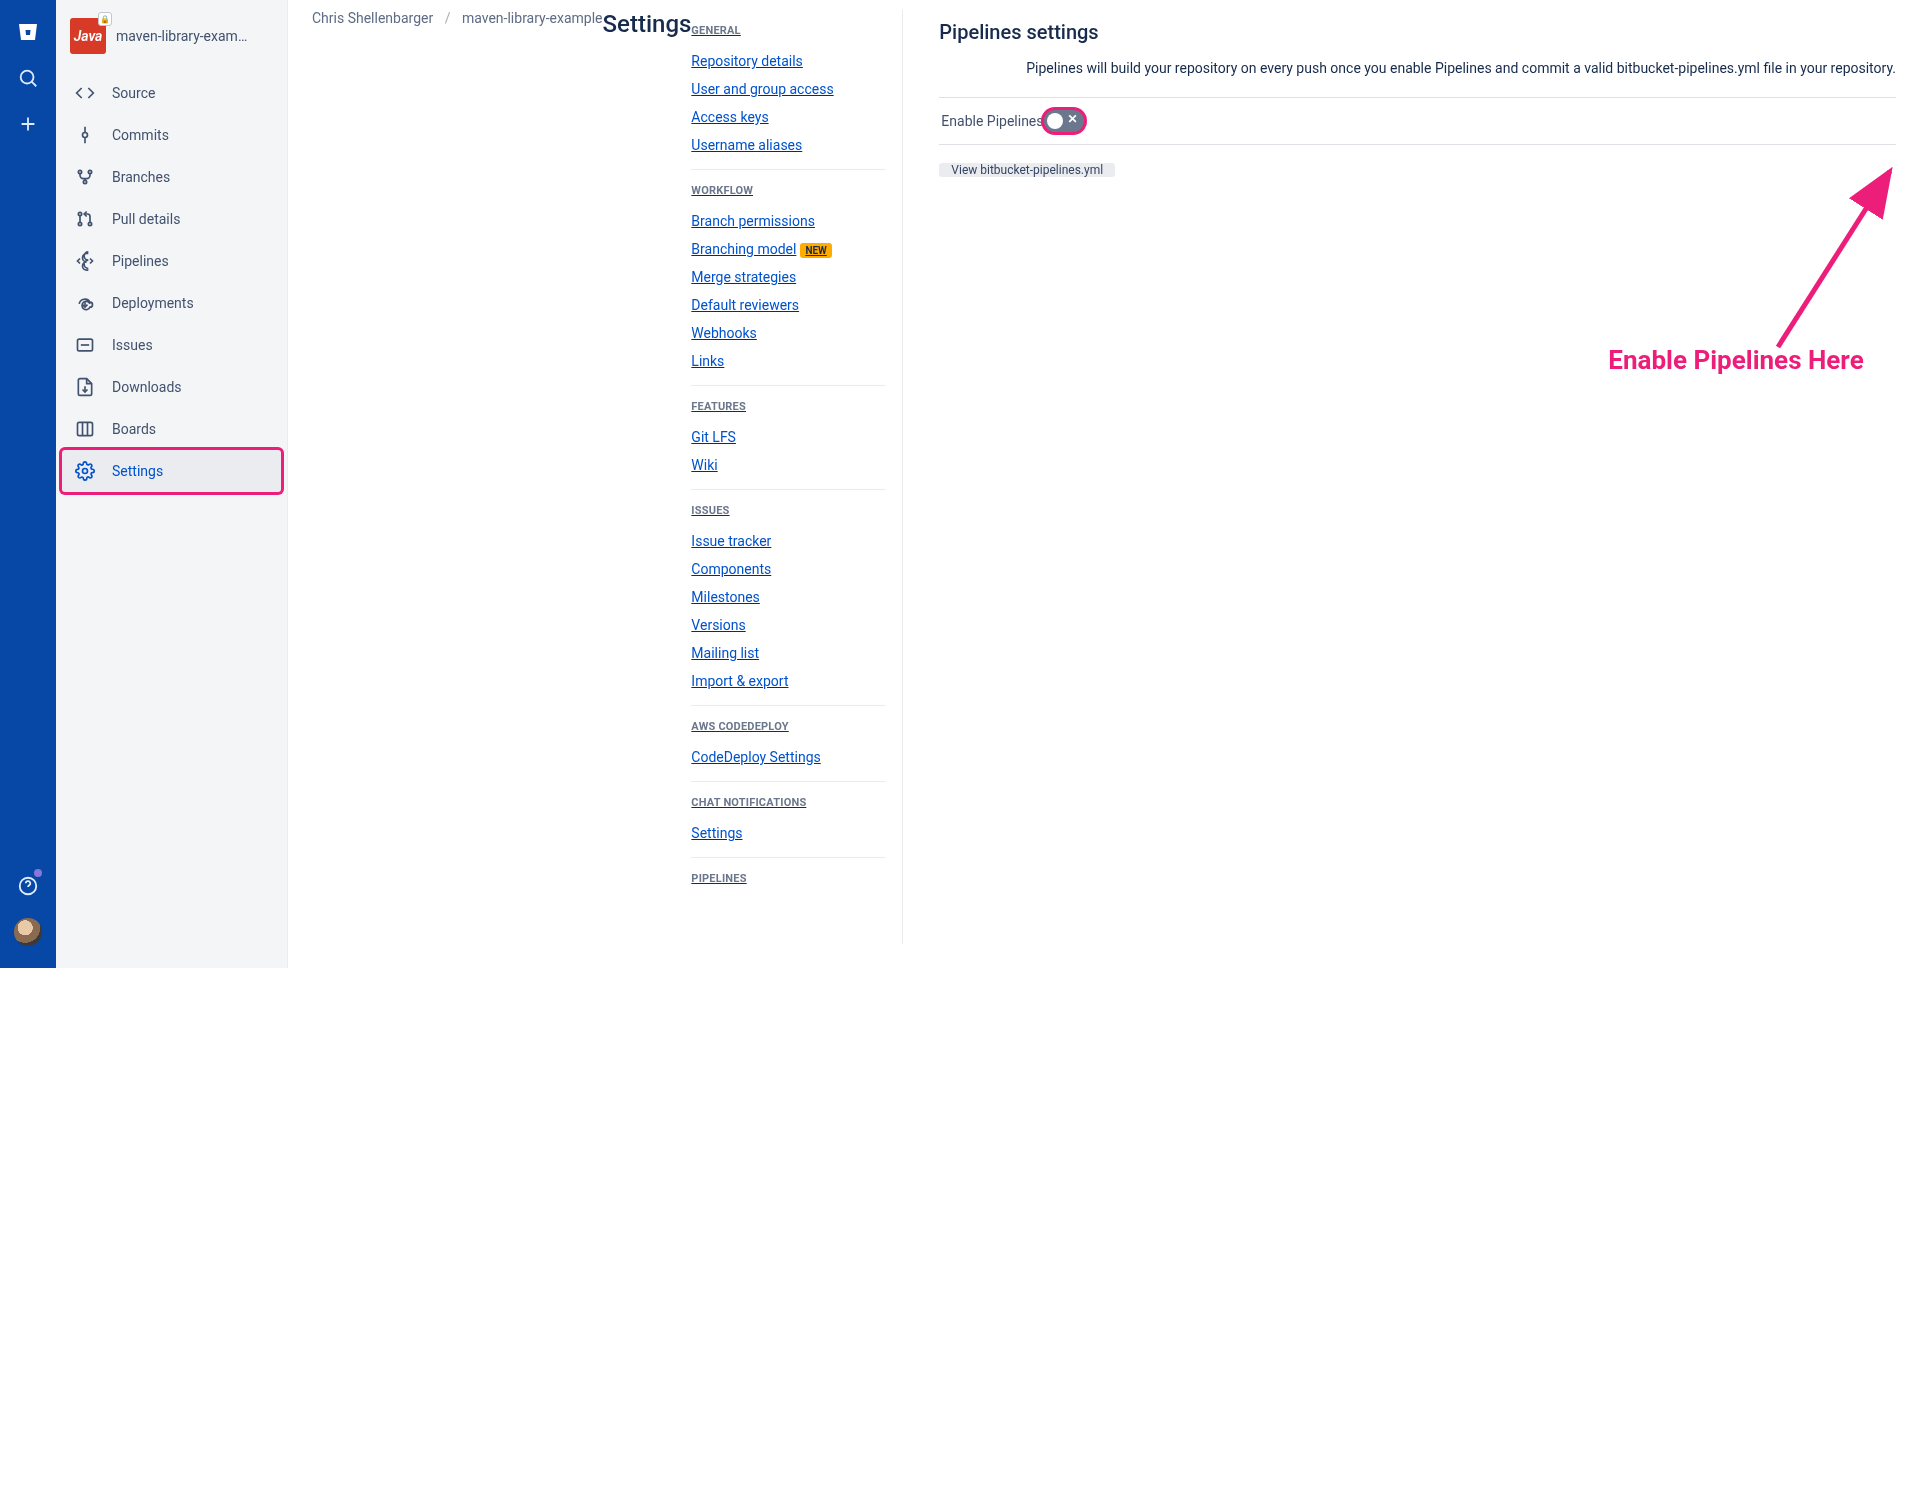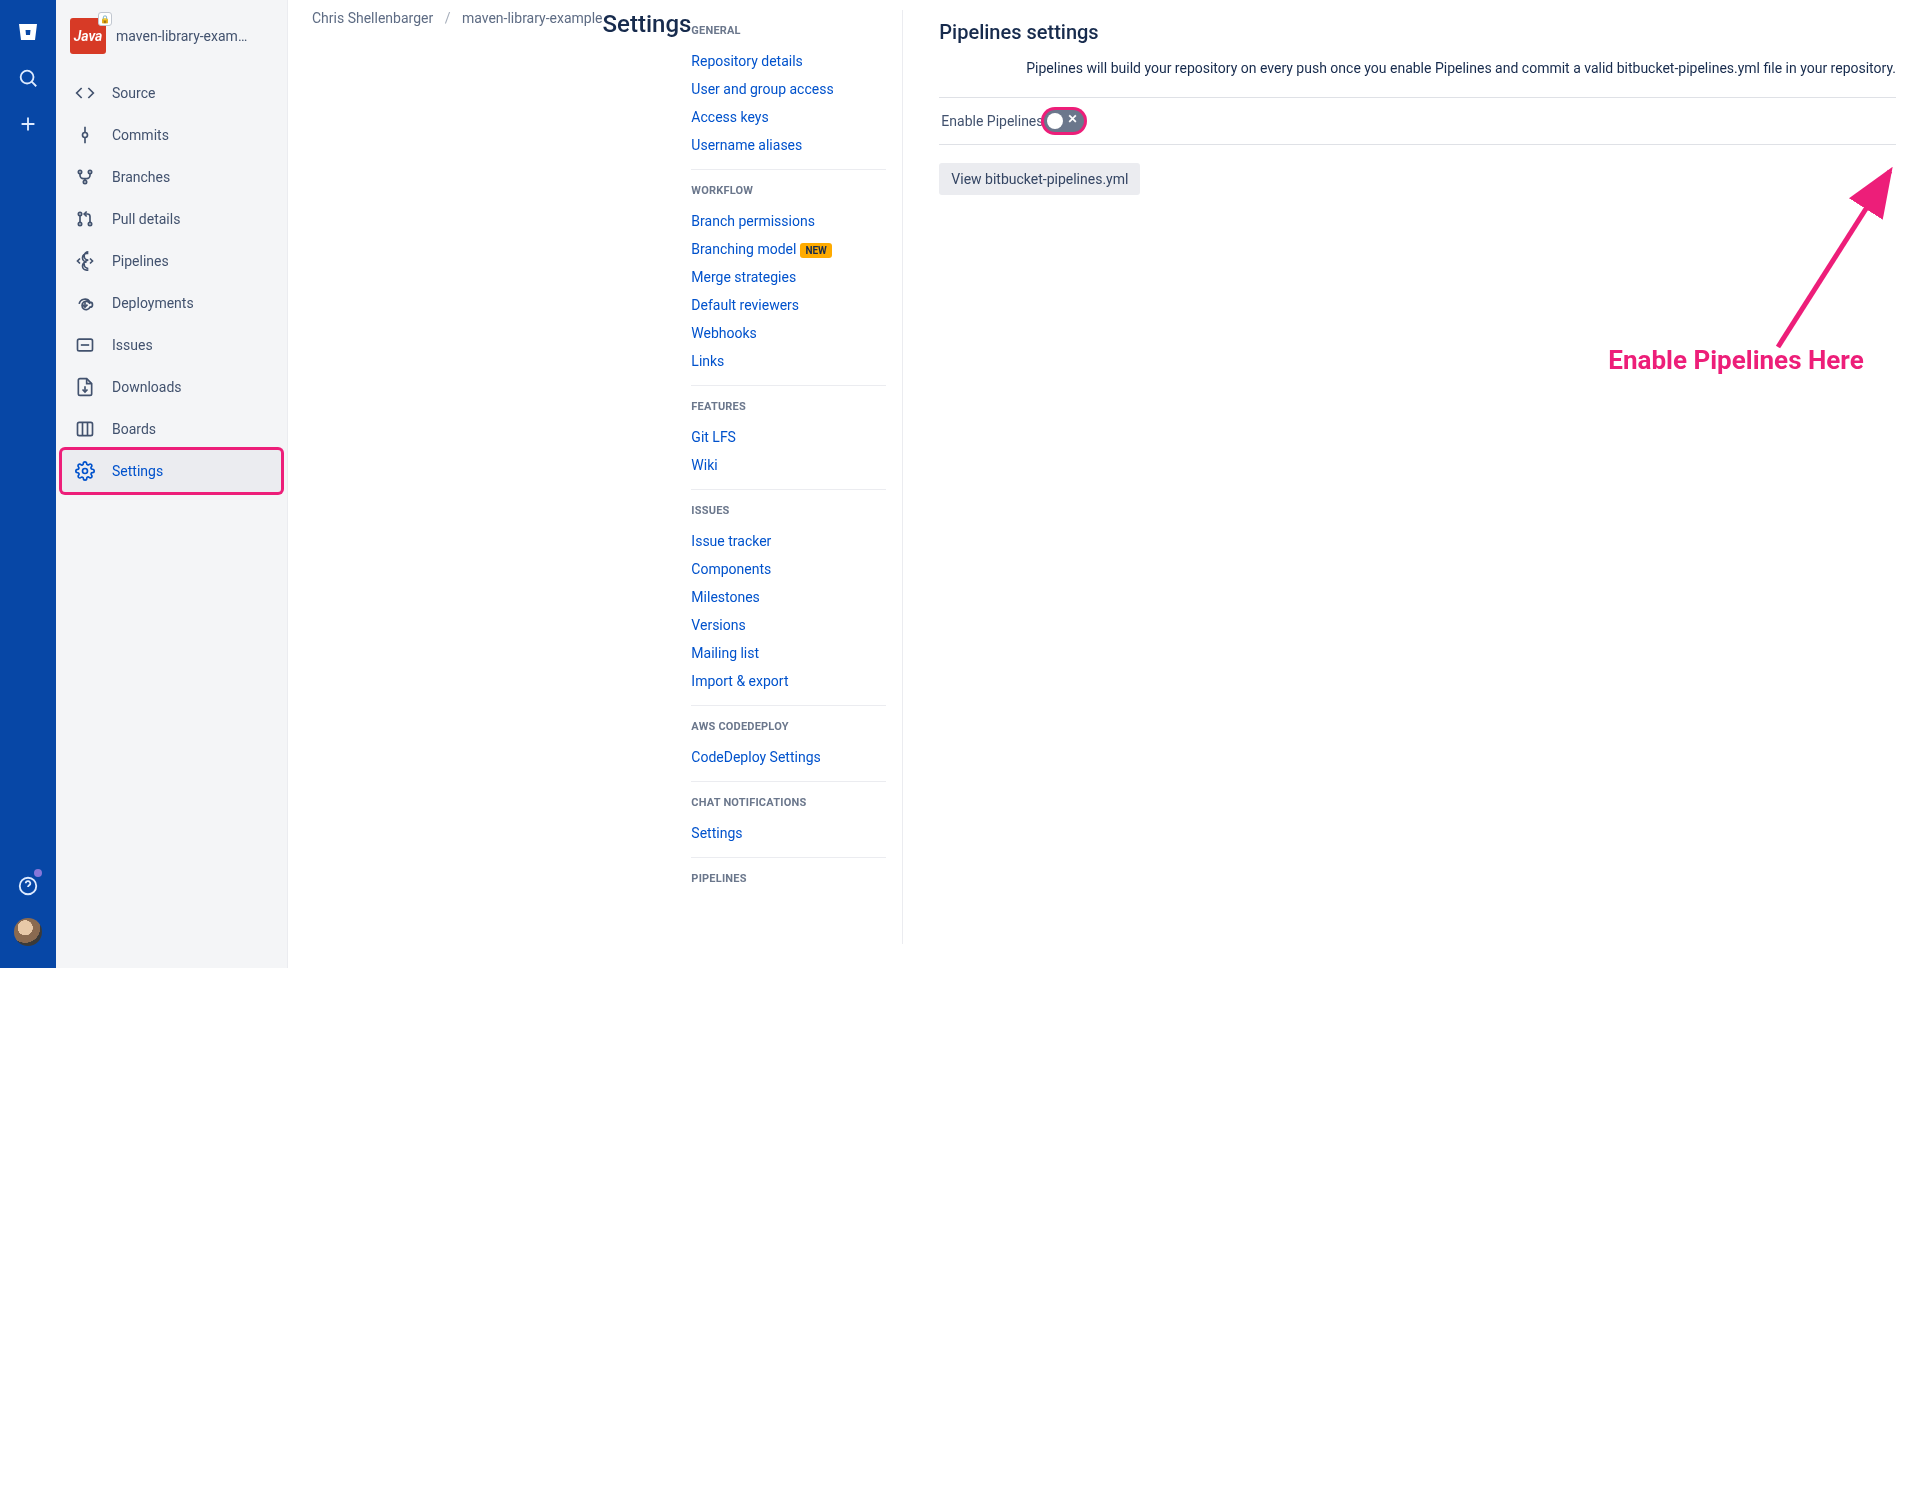--- a/index.html
+++ b/index.html
@@ -133,20 +133,21 @@
     .breadcrumb .sep { margin: 0 8px; color: #a5adba; }
     .page-title { font-size: 24px; font-weight: 500; margin-bottom: 14px; }
 
     .columns { display: flex; flex: 1; overflow: hidden; }
 
     .settings-col {
       width: 212px;
       border-right: 1px solid #ebecf0;
       padding-right: 16px;
       overflow-y: auto;
+      text-decoration: underline;
     }
     .settings-section {
       border-bottom: 1px solid #ebecf0;
       padding: 14px 0 10px 0;
     }
     .settings-section:last-child { border-bottom: none; }
     .settings-section h4 {
       font-size: 11px;
       font-weight: 700;
       color: #6b778c;
@@ -209,25 +210,25 @@
     }
     .toggle .x {
       position: absolute;
       right: 6px; top: 2px;
       color: #fff; font-size: 12px; font-weight: 700;
     }
 
     .view-yml-btn {
       margin-top: 18px;
       display: inline-block;
-      padding: 8px 12px;
+      padding: 0 12px;
       background: #ebecf0;
       color: #344563;
       border-radius: 3px;
-      font-size: 14px;
+      font-size: 12px;
       text-decoration: none;
     }
 
     .annotation {
       position: absolute;
       top: 41px;
       right: -18px;
       width: 356px;
       pointer-events: none;
     }

